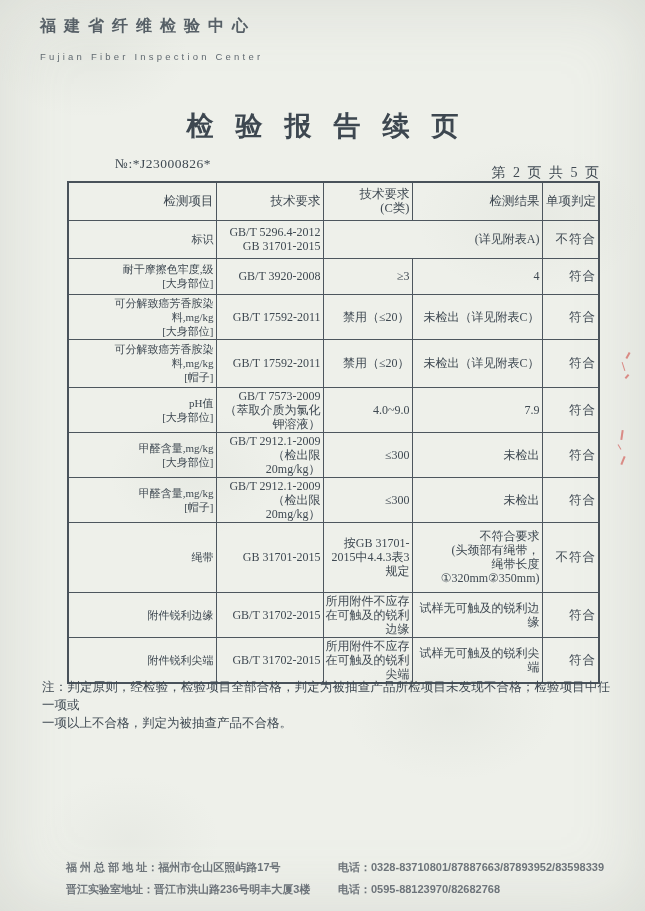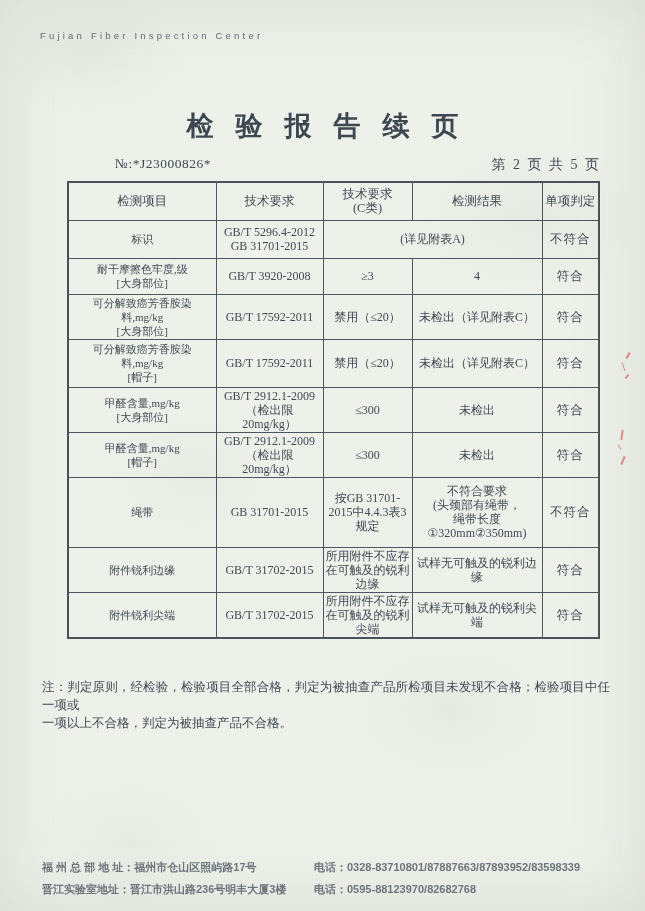--- a/index.html
+++ b/index.html
@@ -27,67 +27,68 @@
   .org-cn{font-size:16px;font-weight:bold;letter-spacing:8px;white-space:nowrap;}
   .org-en{font-size:9.5px;letter-spacing:3.2px;margin-top:14px;white-space:nowrap;color:#616a71;}
   
   .doc-title{position:absolute;left:0;right:0;top:108px;text-align:center;
     font-size:27px;font-weight:bold;letter-spacing:22px;text-indent:22px;
     color:#3d4750;}
   
   .meta-row{position:absolute;left:67px;right:44px;top:156px;height:20px;
     font-size:13.5px;color:#3f4952;margin-left:48px;}
   .report-no{position:absolute;left:0;top:0;letter-spacing:.5px;}
-  .page-info{position:absolute;right:0;top:0;font-size:14px;letter-spacing:2px;}
+  .page-info{position:absolute;right:0;top:8px;font-size:14px;letter-spacing:2px;}
   
   .report-table{position:absolute;left:67px;top:181px;
     border-collapse:collapse;table-layout:fixed;width:531px;
     font-size:12px;color:#3f4952;}
   .report-table td,.report-table th{
     border:1px solid #4d565e;
-    text-align:center;vertical-align:middle;
+    text-align:right;vertical-align:middle;
     padding:1px 2px;line-height:14px;
     white-space:pre-line;
     font-weight:normal;overflow:hidden;}
   .report-table{border:2px solid #49525a;}
   .report-table th{font-size:12.5px;}
   .col-item{width:148px;}
   .col-method{width:107px;}
   .col-req{width:89px;}
   .col-result{width:130px;}
   .col-verdict{width:57px;}
   .cell-item{font-size:11px;}
   .cell-verdict{font-size:12.5px;letter-spacing:1px;margin-top:16px;}
   
   .note{position:absolute;left:42px;top:678px;width:568px;
     font-size:12.5px;line-height:18px;color:#3f4952;text-align:justify;
     white-space:pre-line;}
   
   .footer{position:absolute;left:42px;top:856px;right:20px;
     font-family:"Liberation Sans","DejaVu Sans",sans-serif;
     font-size:11px;color:#6d747a;font-weight:bold;}
-  .footer-row{position:relative;height:22px;line-height:22px;white-space:nowrap;}
+  .footer-row{position:relative;height:22px;line-height:22px;white-space:nowrap;margin-left:24px;}
   .footer-addr{position:absolute;left:0;top:0;}
   .footer-phone{position:absolute;left:272px;top:0;}
   
   .red-marks{position:absolute;pointer-events:none;}
   .rm{position:absolute;border-left:2px solid rgba(205,60,55,.55);}
   .rm1{left:627px;top:352px;height:7px;transform:rotate(28deg);}
   .rm2{left:623px;top:362px;height:9px;transform:rotate(-18deg);border-left-width:1.5px;}
   .rm3{left:626px;top:374px;height:5px;transform:rotate(40deg);}
   .rm4{left:621px;top:430px;height:10px;transform:rotate(8deg);}
   .rm5{left:619px;top:444px;height:6px;transform:rotate(-30deg);border-left-width:1.5px;}
   .rm6{left:622px;top:456px;height:9px;transform:rotate(22deg);}
 </style>
 </head>
 <body>
 
 <div class="page">
 
   <div class="org-header">
+    <div class="org-cn">福建省纤维检验中心</div>
     <div class="org-en">Fujian Fiber Inspection Center</div>
   </div>
 
   <div class="doc-title">检验报告续页</div>
 
   <div class="meta-row">
     <span class="report-no">№:*J23000826*</span>
     <span class="page-info">第 2 页 共 5 页</span>
   </div>
 
@@ -134,20 +135,30 @@
     </tr>
     <tr style="height:48px;">
       <td class="cell-item">可分解致癌芳香胺染
 料,mg/kg
 [帽子]</td>
       <td>GB/T 17592-2011</td>
       <td>禁用（≤20）</td>
       <td>未检出（详见附表C）</td>
       <td class="cell-verdict">符合</td>
     </tr>
+    <tr style="height:44px;">
+      <td class="cell-item">pH值
+[大身部位]</td>
+      <td>GB/T 7573-2009
+（萃取介质为氯化
+钾溶液）</td>
+      <td>4.0~9.0</td>
+      <td>7.9</td>
+      <td class="cell-verdict">符合</td>
+    </tr>
     <tr style="height:43px;">
       <td class="cell-item">甲醛含量,mg/kg
 [大身部位]</td>
       <td>GB/T 2912.1-2009
 （检出限20mg/kg）</td>
       <td>≤300</td>
       <td>未检出</td>
       <td class="cell-verdict">符合</td>
     </tr>
     <tr style="height:43px;">

